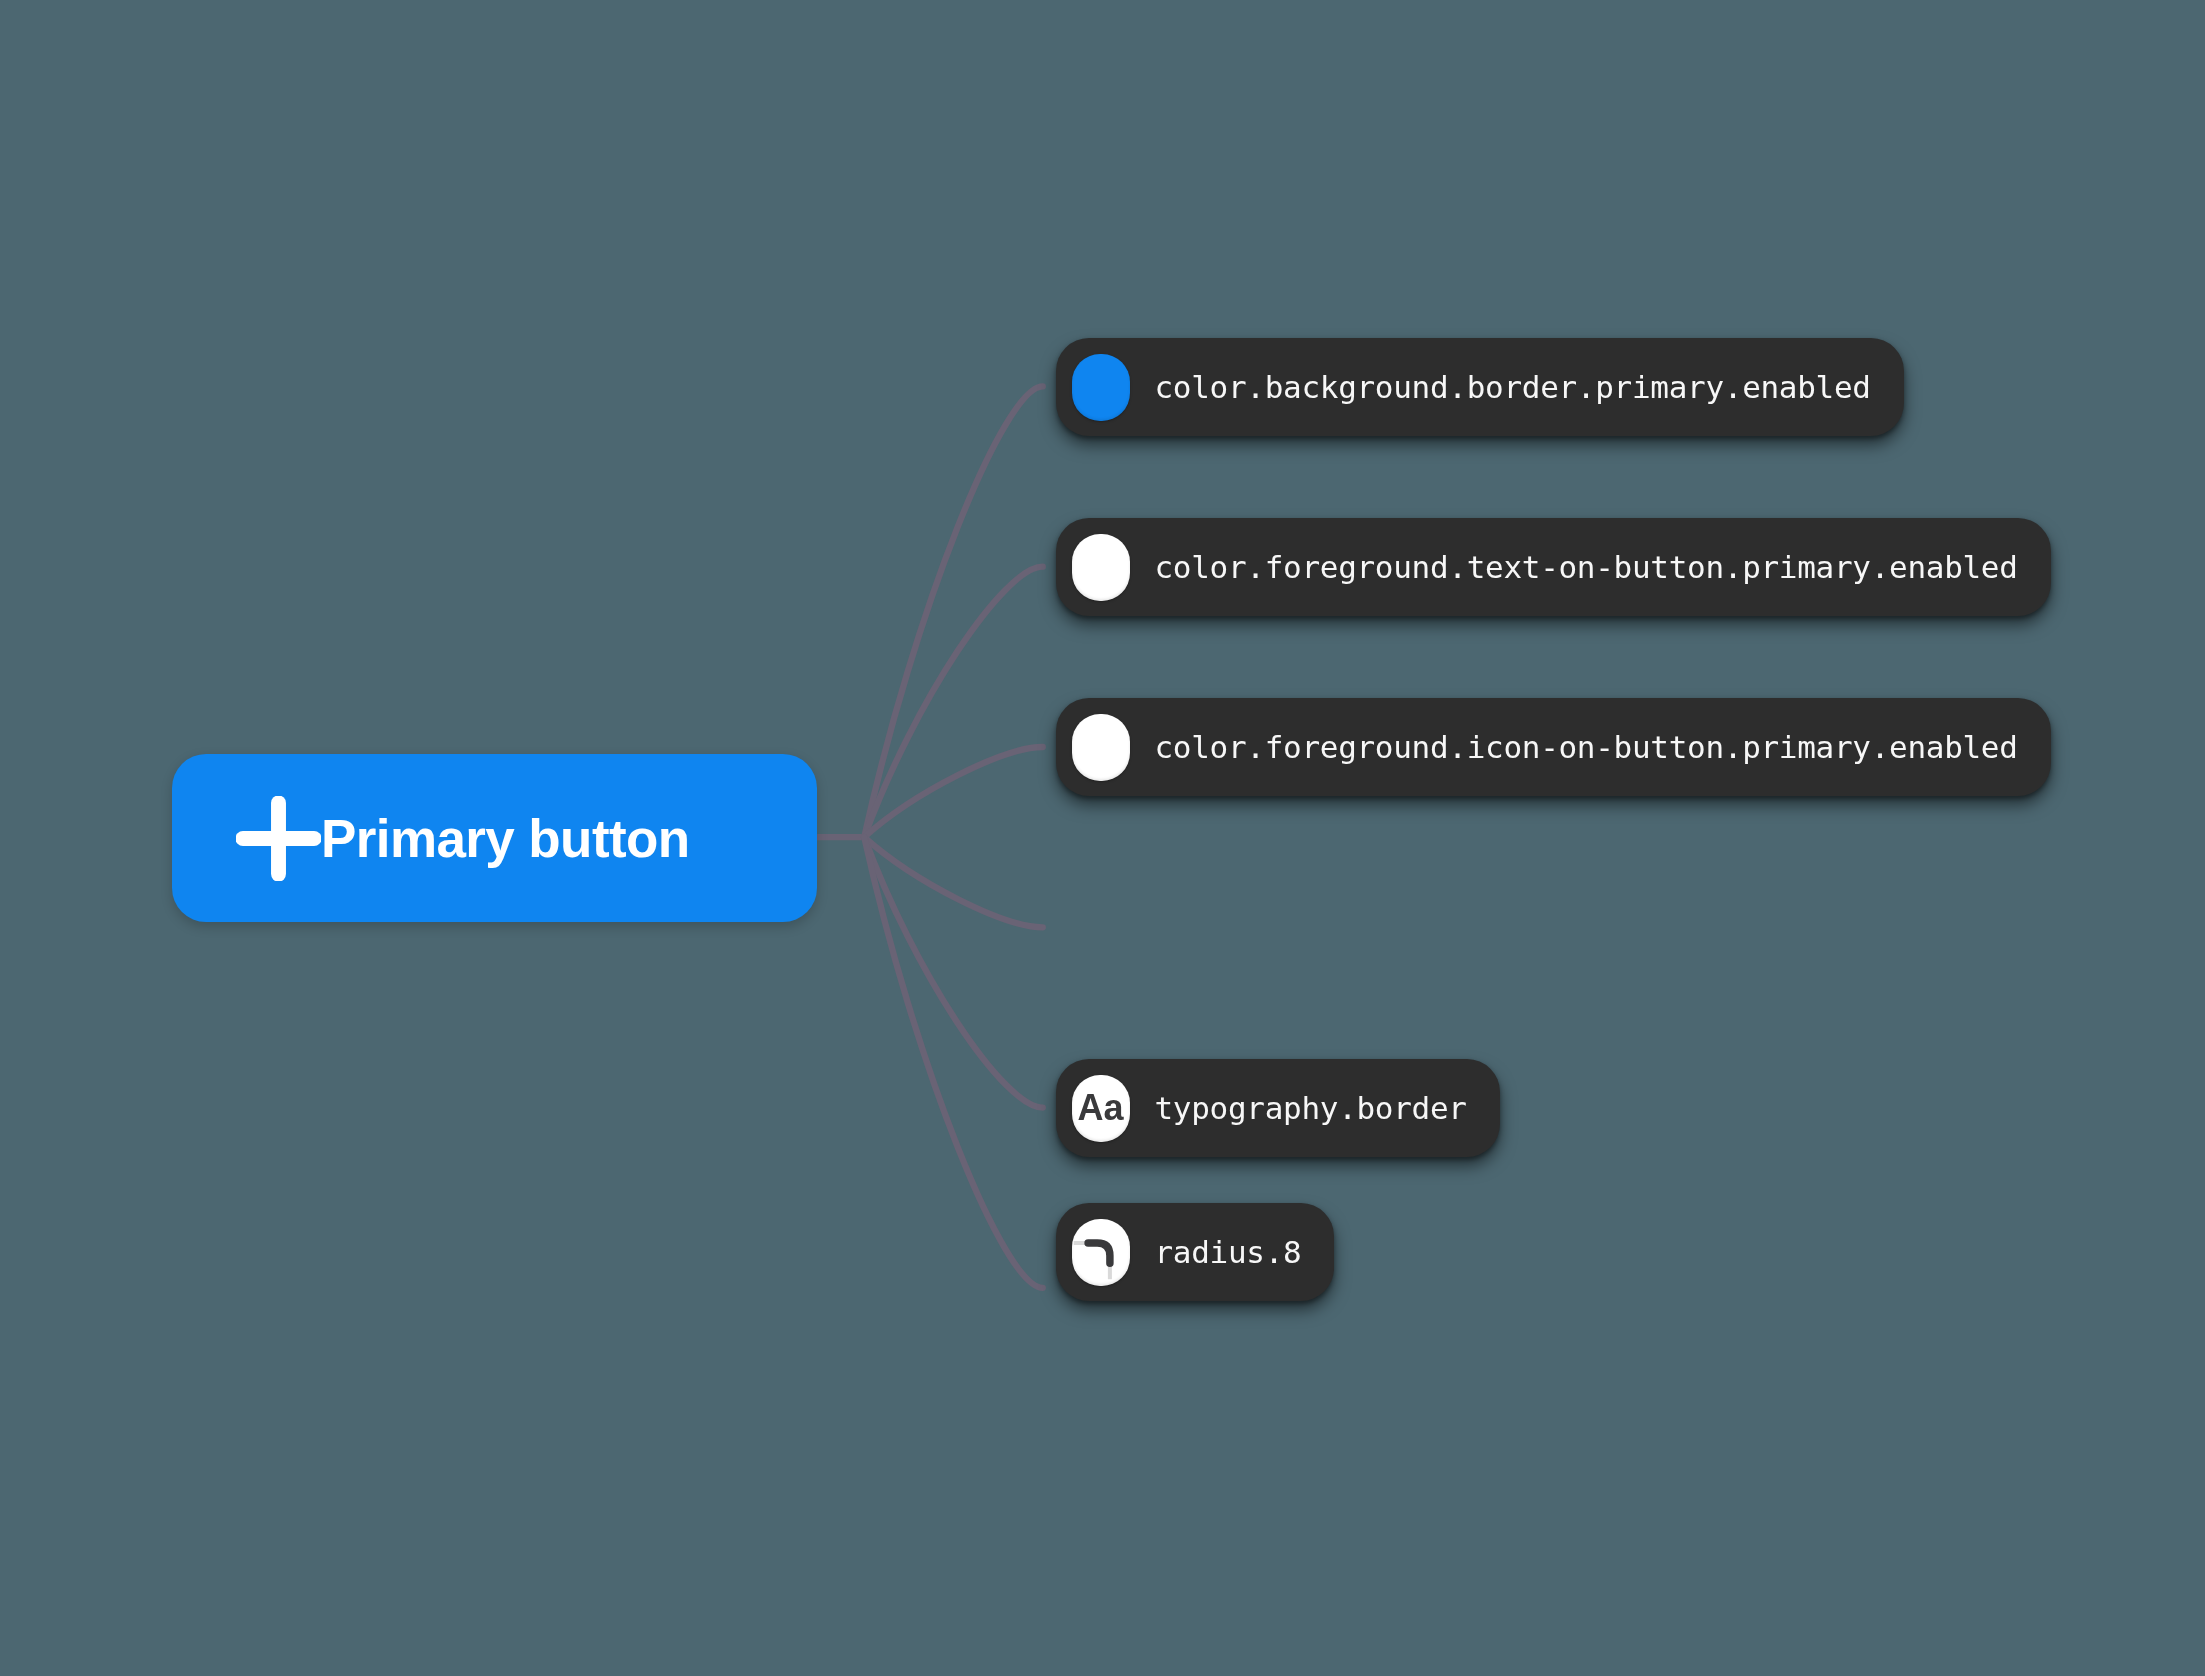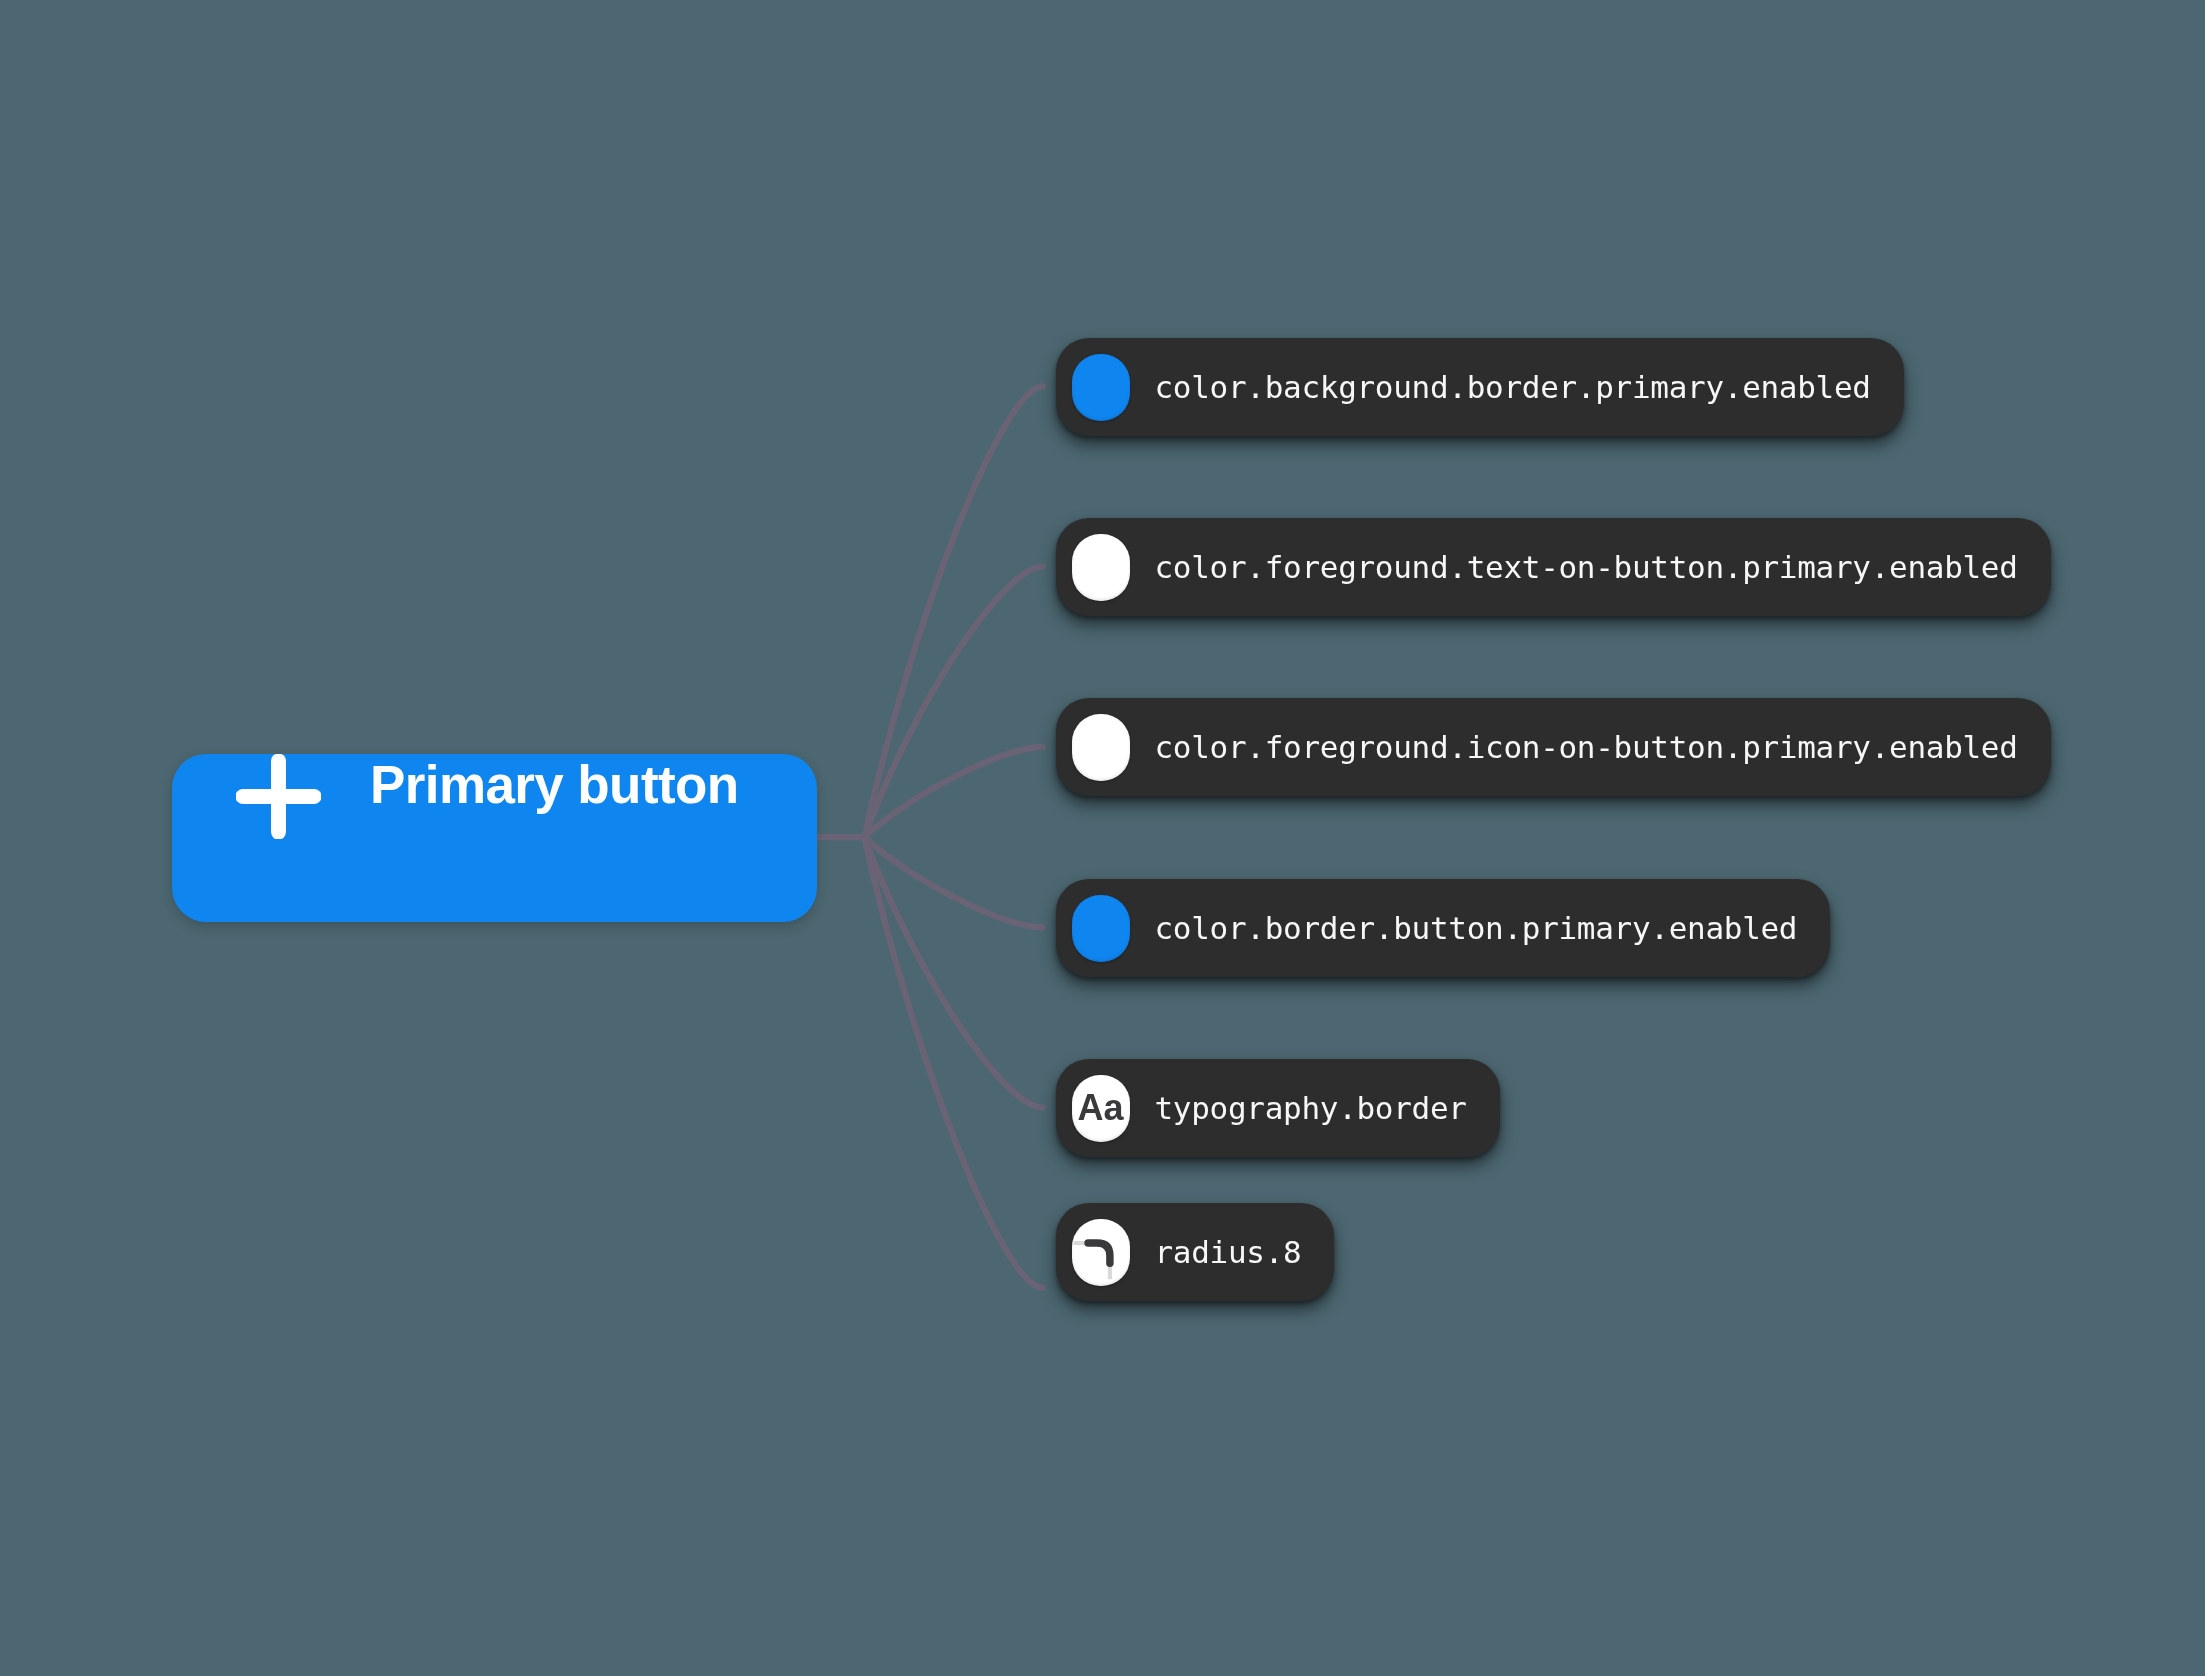--- a/index.html
+++ b/index.html
@@ -20,22 +20,22 @@
   }
   svg.connectors g { stroke: #696375; }
 
   
   .root-node {
     position: absolute;
     left: 172px; top: 754px;
     width: 645px; height: 168px;
     background: #0F85F0;
     border-radius: 34px;
-    display: flex; align-items: flex-start;
-    padding-left: 64px; gap: 49px;
+    display: flex; align-items: center;
+    padding-left: 64px; 
     box-sizing: border-box;
     box-shadow: 0 4.6px 11.5px rgba(0,0,0,0.18);
   }
   .root-label {
     color: #FFFFFF;
     font-size: 53px;
     font-weight: bold;
     letter-spacing: -0.6px;
     white-space: nowrap;
   }
@@ -112,24 +112,20 @@
   <div class="pill" style="top:698px">
     <span class="swatch" style="background: rgb(255, 255, 255);"></span>
     <span class="pill-label">color.foreground.icon-on-button.primary.enabled</span>
   </div>
 
   <div class="pill" style="top:518px">
     <span class="swatch" style="background: rgb(255, 255, 255);"></span>
     <span class="pill-label">color.foreground.text-on-button.primary.enabled</span>
   </div>
 
-  <div class="pill" style="top:879px">
-    <span class="swatch" style="background: rgb(15, 133, 240);"></span>
-    <span class="pill-label">color.border.button.primary.enabled</span>
-  </div>
 
   <div class="pill" style="top:1059px">
     <span class="swatch" style="background: rgb(255, 255, 255);">
       <span class="aa-glyph">Aa</span>
     </span>
     <span class="pill-label">typography.border</span>
   </div>
 
   <div class="pill" style="top:1203px">
     <span class="swatch" style="background: rgb(255, 255, 255);">

